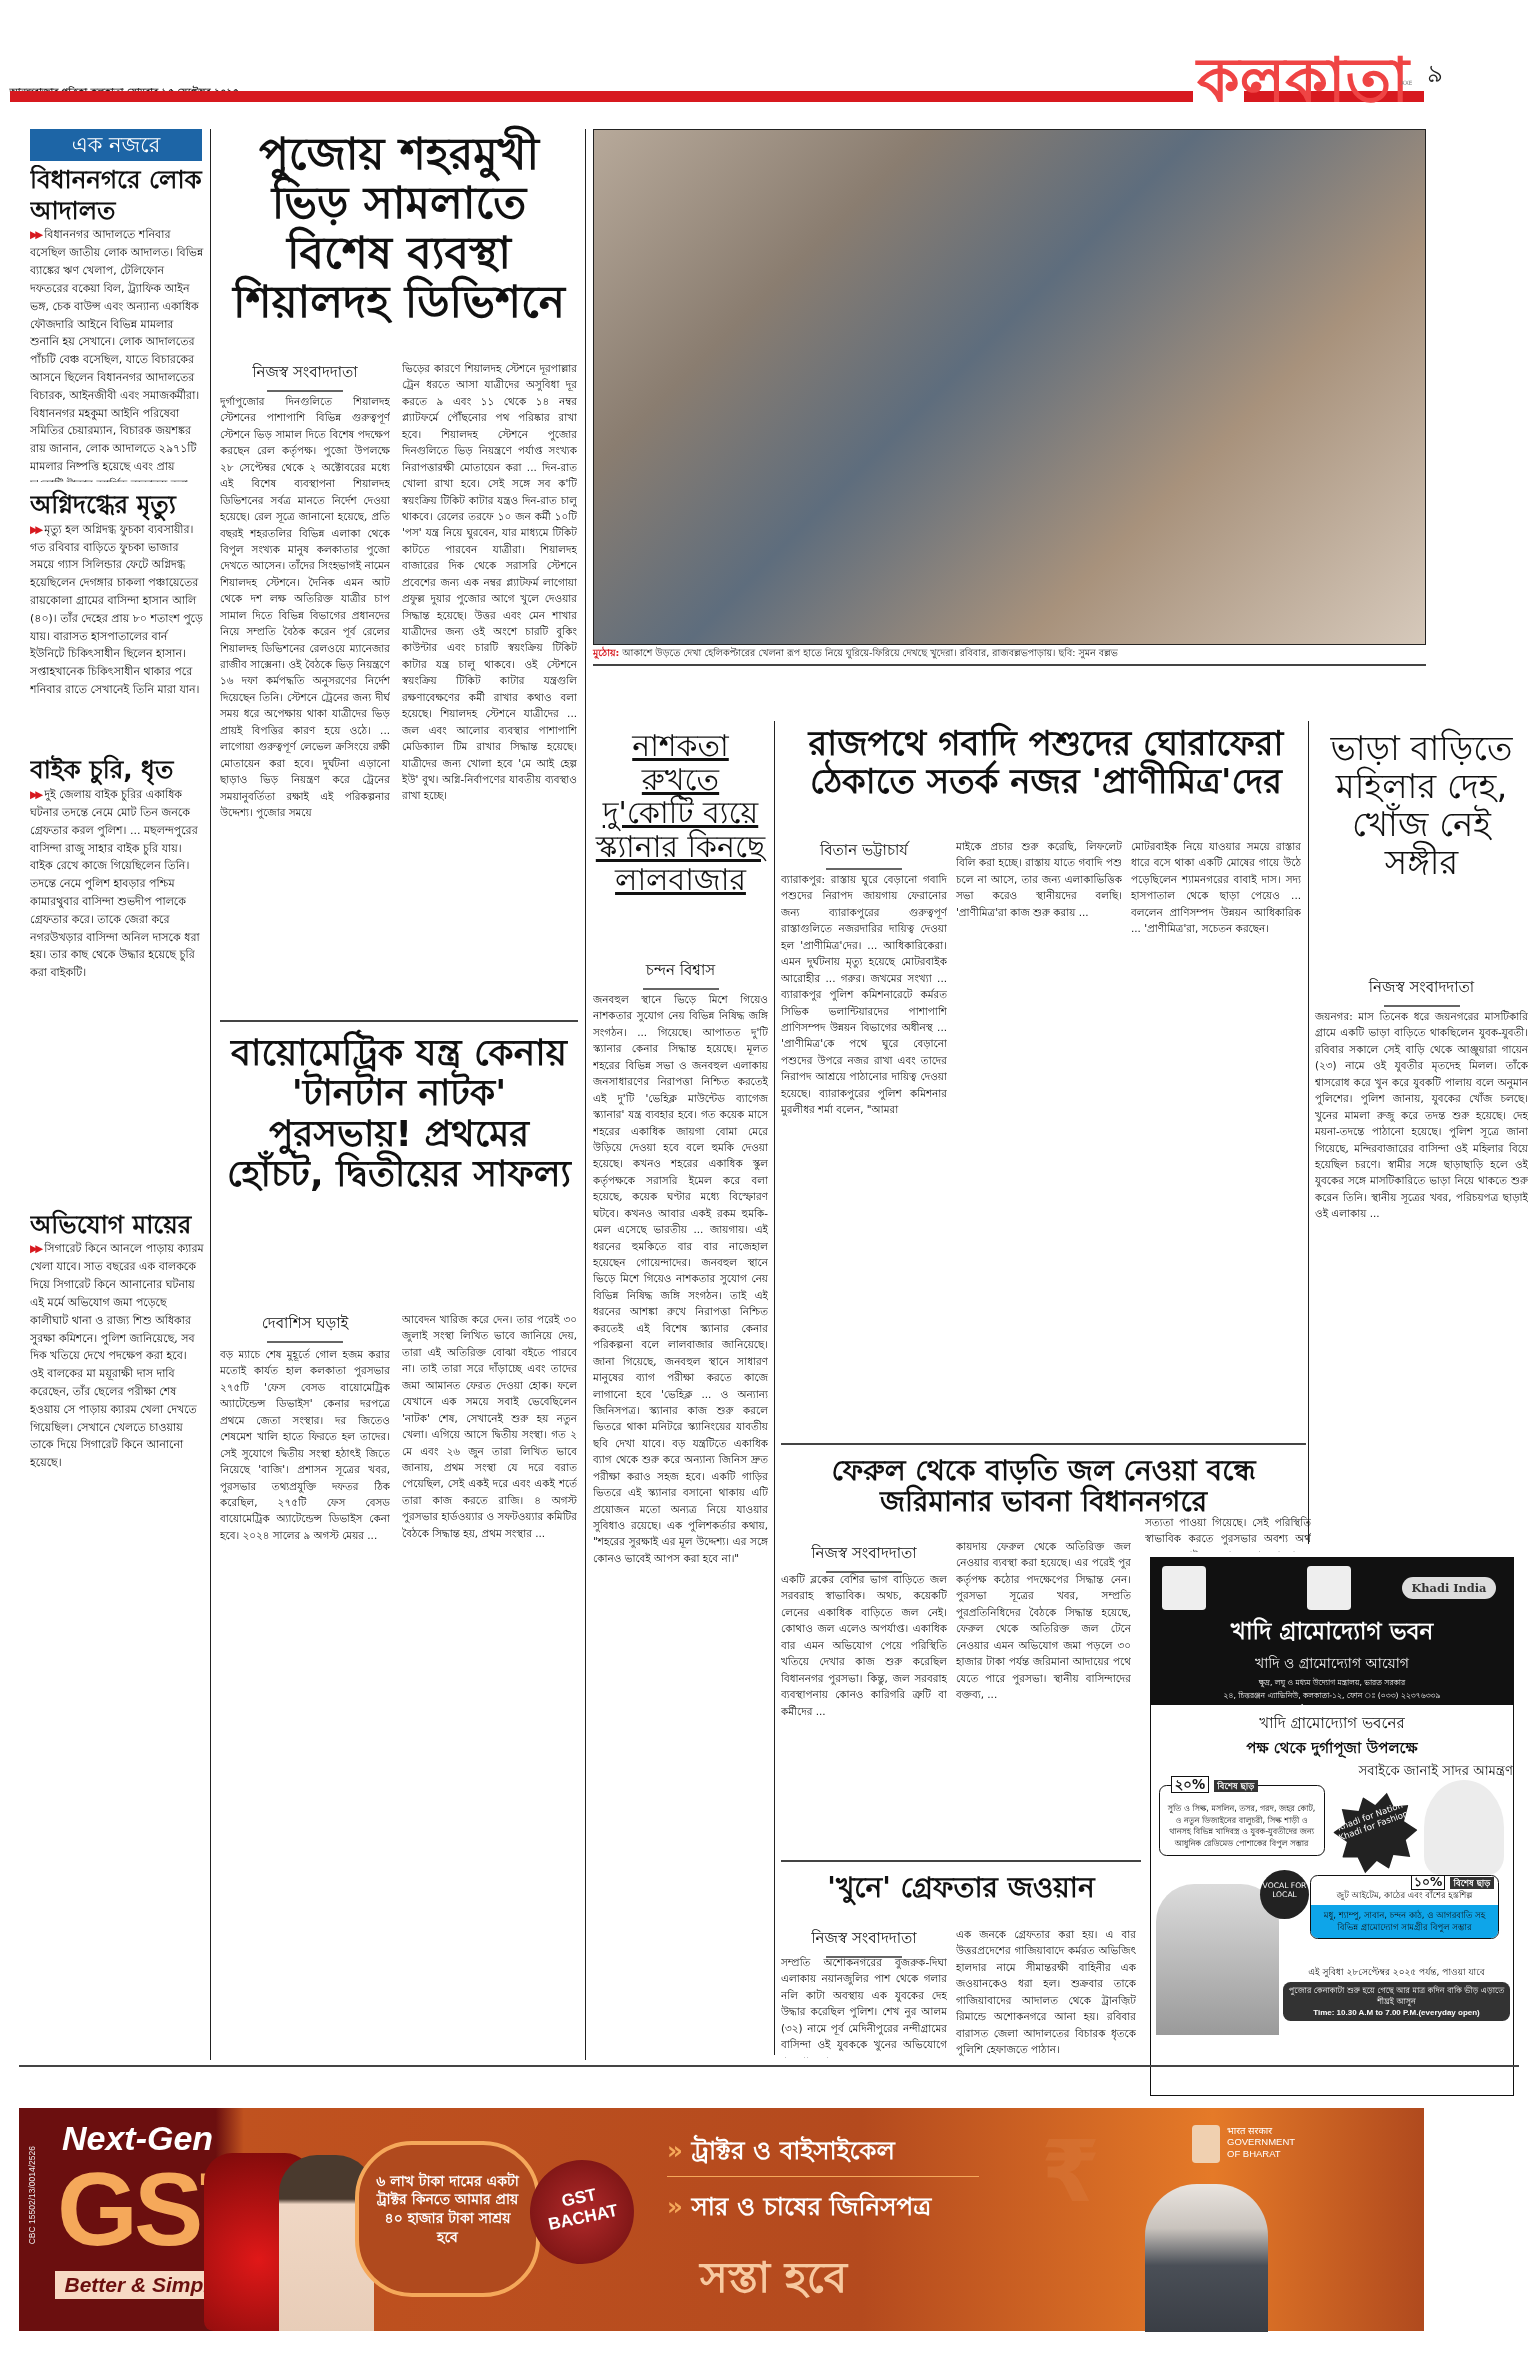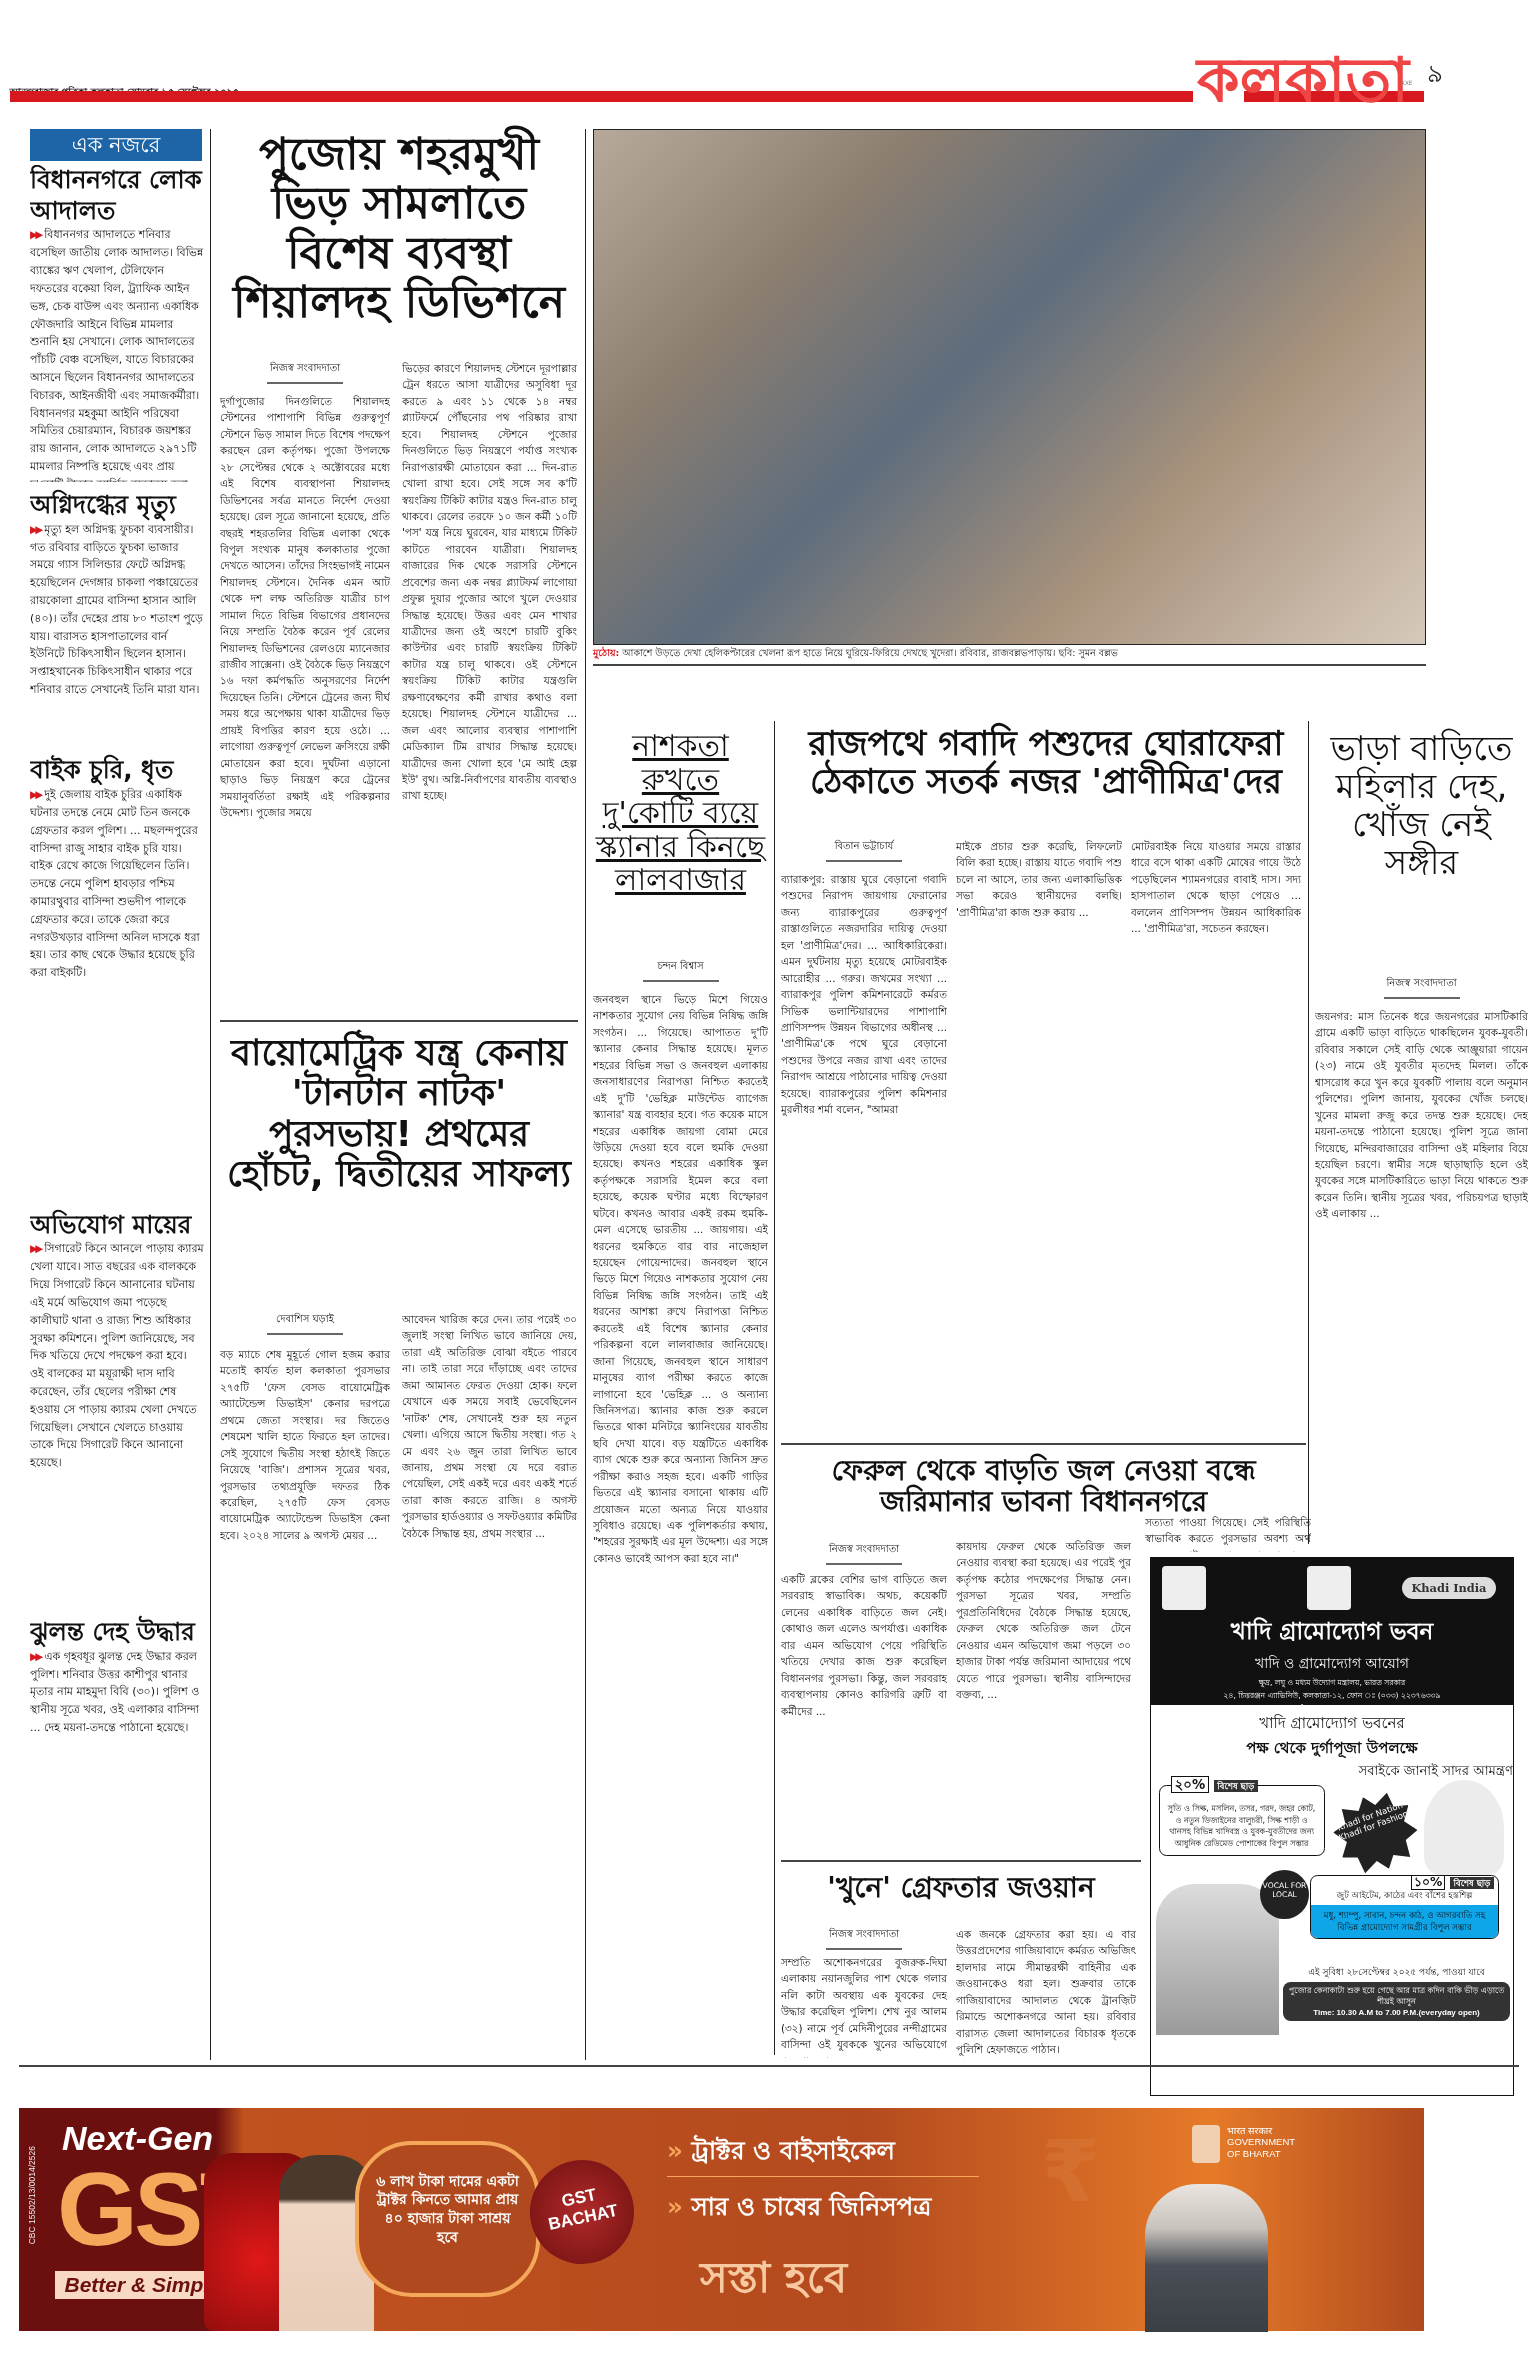--- a/index.html
+++ b/index.html
@@ -11,21 +11,21 @@
   .section-title { left: 1197px; top: 49px; font-size: 61px; font-weight: bold; color:#ef4444; line-height: 1; }
   .section-tag { left: 1401px; top: 80px; font-size: 5.7px; color:#777; }
   .page-no { left: 1427px; top: 55px; font-size: 24.6px; color:#222; }
   .col-rule { background: #222; width: 0.9px; }
   .hrule { background: #444; height: 1.9px; }
   .ek-header { left: 30px; top: 129px; width: 172px; height: 32px; background: #1d65a6; color:#fff; font-size: 21px; text-align:center; line-height: 32px; }
   .brief-h { font-size: 24.6px; font-weight: bold; line-height: 1.25; color:#111; }
   .brief-p { font-size: 11px; line-height: 1.62; color:#111; }
   .arrow { color: #d7191f; font-size: 10.4px; letter-spacing: -2.8px; margin-right: 3.8px; }
   .headline { font-weight: bold; color:#111; text-align: center; line-height: 1.12; }
-  .byline { font-size: 10px; text-align:center; color:#111; }
+  .byline { font-size: 15px; text-align:center; color:#111; }
   .byline-rule { height: 2.8px; background: #666; margin: 4.7px auto 0; width: 76px; }
   .body-text { font-size: 10.4px; line-height: 1.58; text-align: justify; color:#111; }
   .photo { left: 593px; top: 129px; width: 833px; height: 516px; background: linear-gradient(135deg,#b7a99a 0%,#8a7d70 25%,#5e6d7d 45%,#a8927c 70%,#d6c9bb 100%); border: 0.9px solid #222; }
   .caption { left: 593px; top: 646px; width: 833px; font-size: 9.5px; color:#222; }
   .caption b { color:#d7191f; }
   .ad-khadi { left: 1150px; top: 1557px; width: 364px; height: 539px; border: 1.9px solid #111; background: #fff; }
   .khadi-top { background:#111; color:#fff; height: 147px; text-align:center; padding-top: 55px; }
   .ad-gst { left: 19px; top: 2108px; width: 1405px; height: 223px; background: linear-gradient(90deg,#6b0f0f 0%,#6b0f0f 14%,#c0521f 16%,#b44a1e 60%,#e57a28 85%,#b04a1e 100%); }
 </style>
 </head>
@@ -49,24 +49,20 @@
     <div class="brief-h">অগ্নিদগ্ধের মৃত্যু</div>
     <div class="brief-p" style="height:227px;overflow:hidden;"><span class="arrow">▶▶</span><span>মৃত্যু হল অগ্নিদগ্ধ ফুচকা ব্যবসায়ীর। গত রবিবার বাড়িতে ফুচকা ভাজার সময়ে গ্যাস সিলিন্ডার ফেটে অগ্নিদগ্ধ হয়েছিলেন দেগঙ্গার চাকলা পঞ্চায়েতের রায়কোলা গ্রামের বাসিন্দা হাসান আলি (৪০)। তাঁর দেহের প্রায় ৮০ শতাংশ পুড়ে যায়। বারাসত হাসপাতালের বার্ন ইউনিটে চিকিৎসাধীন ছিলেন হাসান। সপ্তাহখানেক চিকিৎসাধীন থাকার পরে শনিবার রাতে সেখানেই তিনি মারা যান।</span></div>
   </div>
   <div style="margin-bottom:7.6px;">
     <div class="brief-h">বাইক চুরি, ধৃত</div>
     <div class="brief-p" style="height:416px;overflow:hidden;"><span class="arrow">▶▶</span><span>দুই জেলায় বাইক চুরির একাধিক ঘটনার তদন্তে নেমে মোট তিন জনকে গ্রেফতার করল পুলিশ। ... মছলন্দপুরের বাসিন্দা রাজু সাহার বাইক চুরি যায়। বাইক রেখে কাজে গিয়েছিলেন তিনি। তদন্তে নেমে পুলিশ হাবড়ার পশ্চিম কামারথুবার বাসিন্দা শুভদীপ পালকে গ্রেফতার করে। তাকে জেরা করে নগরউখড়ার বাসিন্দা অনিল দাসকে ধরা হয়। তার কাছ থেকে উদ্ধার হয়েছে চুরি করা বাইকটি।</span></div>
   </div>
   <div style="margin-bottom:7.6px;">
     <div class="brief-h">অভিযোগ মায়ের</div>
     <div class="brief-p" style="height:369px;overflow:hidden;"><span class="arrow">▶▶</span><span>সিগারেট কিনে আনলে পাড়ায় ক্যারম খেলা যাবে। সাত বছরের এক বালককে দিয়ে সিগারেট কিনে আনানোর ঘটনায় এই মর্মে অভিযোগ জমা পড়েছে কালীঘাট থানা ও রাজ্য শিশু অধিকার সুরক্ষা কমিশনে। পুলিশ জানিয়েছে, সব দিক খতিয়ে দেখে পদক্ষেপ করা হবে। ওই বালকের মা ময়ূরাক্ষী দাস দাবি করেছেন, তাঁর ছেলের পরীক্ষা শেষ হওয়ায় সে পাড়ায় ক্যারম খেলা দেখতে গিয়েছিল। সেখানে খেলতে চাওয়ায় তাকে দিয়ে সিগারেট কিনে আনানো হয়েছে।</span></div>
-  </div>
-  <div>
-    <div class="brief-h">ঝুলন্ত দেহ উদ্ধার</div>
-    <div class="brief-p" style="height:312px;overflow:hidden;"><span class="arrow">▶▶</span><span>এক গৃহবধূর ঝুলন্ত দেহ উদ্ধার করল পুলিশ। শনিবার উত্তর কাশীপুর থানার মৃতার নাম মাহমুদা বিবি (৩০)। পুলিশ ও স্থানীয় সূত্রে খবর, ওই এলাকার বাসিন্দা ... দেহ ময়না-তদন্তে পাঠানো হয়েছে।</span></div>
   </div>
 </div>
 
 <div class="abs headline" style="left:220px;top:129px;width:358px;font-size:44px;">পুজোয় শহরমুখী ভিড় সামলাতে বিশেষ ব্যবস্থা শিয়ালদহ ডিভিশনে</div>
 <div class="abs byline" style="left:220px;top:360px;width:170px;">
   <div>নিজস্ব সংবাদদাতা</div>
   <div class="byline-rule"></div>
 </div>
 <div class="abs body-text" style="left:220px;top:393px;width:170px;height:625px;overflow:hidden;">দুর্গাপুজোর দিনগুলিতে শিয়ালদহ স্টেশনের পাশাপাশি বিভিন্ন গুরুত্বপূর্ণ স্টেশনে ভিড় সামাল দিতে বিশেষ পদক্ষেপ করছেন রেল কর্তৃপক্ষ। পুজো উপলক্ষে ২৮ সেপ্টেম্বর থেকে ২ অক্টোবরের মধ্যে এই বিশেষ ব্যবস্থাপনা শিয়ালদহ ডিভিশনের সর্বত্র মানতে নির্দেশ দেওয়া হয়েছে। রেল সূত্রে জানানো হয়েছে, প্রতি বছরই শহরতলির বিভিন্ন এলাকা থেকে বিপুল সংখ্যক মানুষ কলকাতার পুজো দেখতে আসেন। তাঁদের সিংহভাগই নামেন শিয়ালদহ স্টেশনে। দৈনিক এমন আট থেকে দশ লক্ষ অতিরিক্ত যাত্রীর চাপ সামাল দিতে বিভিন্ন বিভাগের প্রধানদের নিয়ে সম্প্রতি বৈঠক করেন পূর্ব রেলের শিয়ালদহ ডিভিশনের রেলওয়ে ম্যানেজার রাজীব সাক্সেনা। ওই বৈঠকে ভিড় নিয়ন্ত্রণে ১৬ দফা কর্মপদ্ধতি অনুসরণের নির্দেশ দিয়েছেন তিনি। স্টেশনে ট্রেনের জন্য দীর্ঘ সময় ধরে অপেক্ষায় থাকা যাত্রীদের ভিড় প্রায়ই বিপত্তির কারণ হয়ে ওঠে। ... লাগোয়া গুরুত্বপূর্ণ লেভেল ক্রসিংয়ে রক্ষী মোতায়েন করা হবে। দুর্ঘটনা এড়ানো ছাড়াও ভিড় নিয়ন্ত্রণ করে ট্রেনের সময়ানুবর্তিতা রক্ষাই এই পরিকল্পনার উদ্দেশ্য। পুজোর সময়ে</div>
 <div class="abs body-text" style="left:402px;top:360px;width:175px;height:658px;overflow:hidden;">ভিড়ের কারণে শিয়ালদহ স্টেশনে দূরপাল্লার ট্রেন ধরতে আসা যাত্রীদের অসুবিধা দূর করতে ৯ এবং ১১ থেকে ১৪ নম্বর প্ল্যাটফর্মে পৌঁছনোর পথ পরিষ্কার রাখা হবে। শিয়ালদহ স্টেশনে পুজোর দিনগুলিতে ভিড় নিয়ন্ত্রণে পর্যাপ্ত সংখ্যক নিরাপত্তারক্ষী মোতায়েন করা ... দিন-রাত খোলা রাখা হবে। সেই সঙ্গে সব ক'টি স্বয়ংক্রিয় টিকিট কাটার যন্ত্রও দিন-রাত চালু থাকবে। রেলের তরফে ১০ জন কর্মী ১০টি 'পস' যন্ত্র নিয়ে ঘুরবেন, যার মাধ্যমে টিকিট কাটতে পারবেন যাত্রীরা। শিয়ালদহ বাজারের দিক থেকে সরাসরি স্টেশনে প্রবেশের জন্য এক নম্বর প্ল্যাটফর্ম লাগোয়া প্রফুল্ল দুয়ার পুজোর আগে খুলে দেওয়ার সিদ্ধান্ত হয়েছে। উত্তর এবং মেন শাখার যাত্রীদের জন্য ওই অংশে চারটি বুকিং কাউন্টার এবং চারটি স্বয়ংক্রিয় টিকিট কাটার যন্ত্র চালু থাকবে। ওই স্টেশনে স্বয়ংক্রিয় টিকিট কাটার যন্ত্রগুলি রক্ষণাবেক্ষণের কর্মী রাখার কথাও বলা হয়েছে। শিয়ালদহ স্টেশনে যাত্রীদের ... জল এবং আলোর ব্যবস্থার পাশাপাশি মেডিক্যাল টিম রাখার সিদ্ধান্ত হয়েছে। যাত্রীদের জন্য খোলা হবে 'মে আই হেল্প ইউ' বুথ। অগ্নি-নির্বাপণের যাবতীয় ব্যবস্থাও রাখা হচ্ছে।</div>

